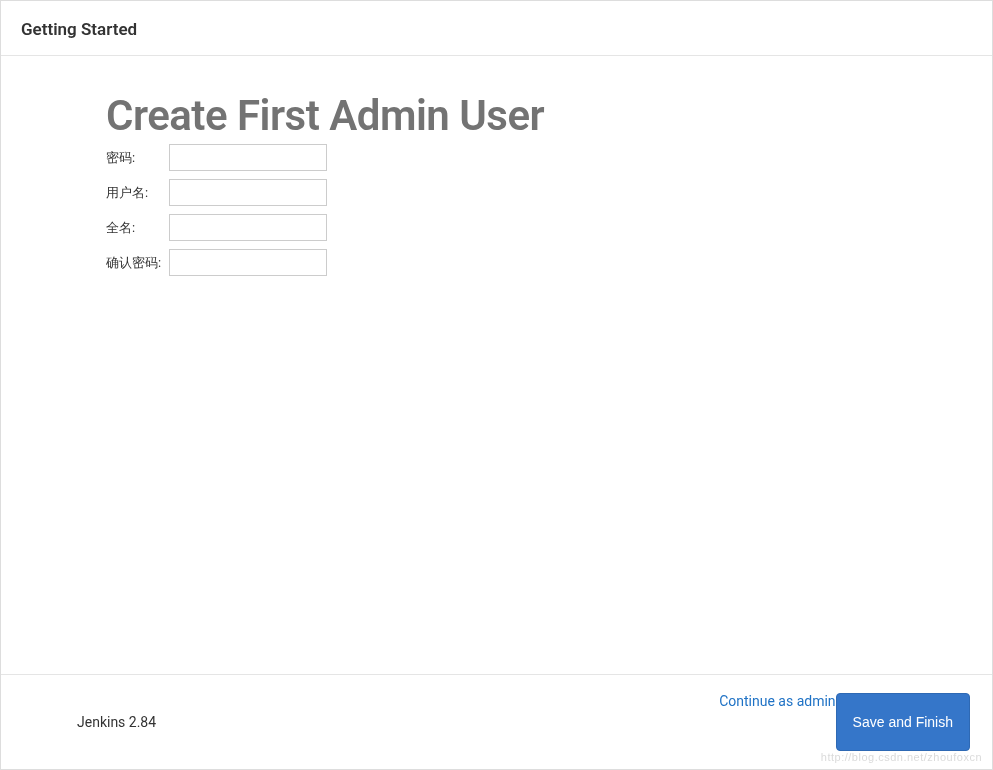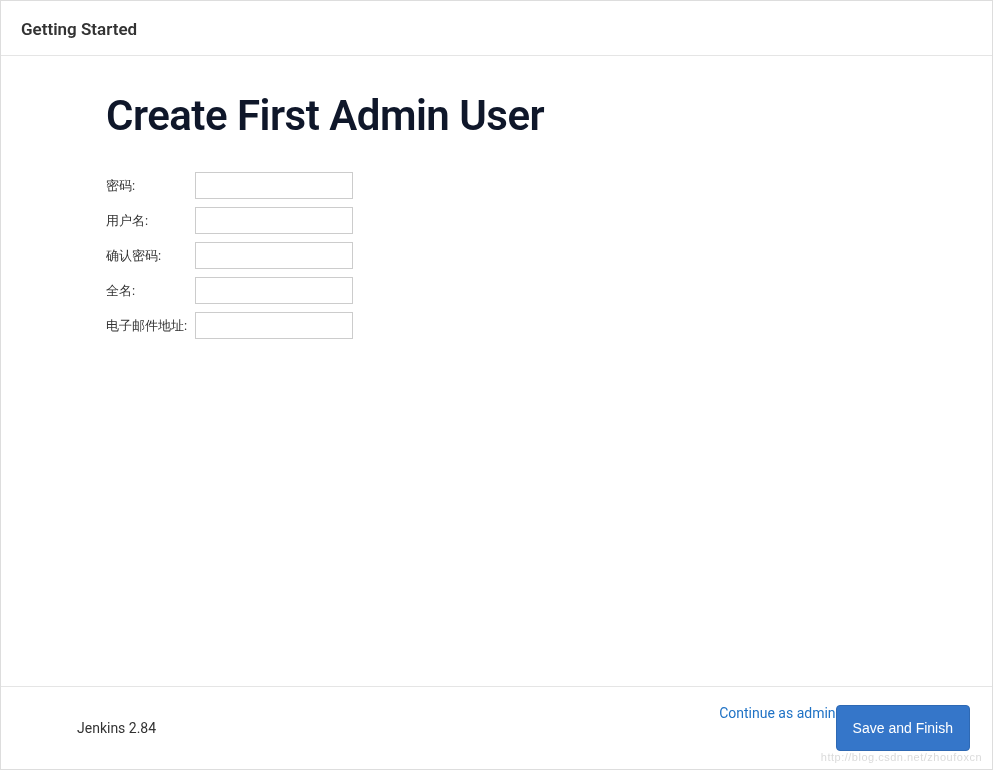--- a/index.html
+++ b/index.html
@@ -24,22 +24,21 @@
       font-size: 17px;
       font-weight: 600;
       color: #333;
     }
     .main-content {
       padding: 35px 105px 0 105px;
     }
     .page-title {
       font-size: 42px;
       font-weight: 600;
-      color: #0f172a;
-      margin-bottom: 28px;
+      color: #737373;
       letter-spacing: -0.5px;
     }
     .form-table {
       border-collapse: collapse;
     }
     .form-row {
     }
     .form-label {
       font-size: 13px;
       color: #333;
@@ -84,21 +83,21 @@
       color: #1f72c5;
       font-size: 14px;
       text-decoration: none;
       cursor: pointer;
     }
     .save-button {
       background: #3576c9;
       color: #fff;
       border: 1px solid #2e69b4;
       border-radius: 4px;
-      padding: 14px 16px;
+      padding: 20px 16px;
       font-size: 14px;
       cursor: pointer;
     }
     .watermark {
       position: absolute;
       bottom: 6px;
       right: 10px;
       font-family: Liberation Sans, sans-serif;
       font-size: 11px;
       color: rgba(150, 150, 150, 0.35);
@@ -124,35 +123,29 @@
         <input type="password" class="form-input" value="" style="">
       </td>
     </tr>
     <tr class="form-row">
       <td class="form-label">用户名:</td>
       <td class="form-input-cell">
         <input type="text" class="form-input" value="" style="">
       </td>
     </tr>
     <tr class="form-row">
-      <td class="form-label">确认密码:</td>
-      <td class="form-input-cell">
-        <input type="password" class="form-input" value="" style="">
-      </td>
-    </tr>
-    <tr class="form-row">
       <td class="form-label">全名:</td>
       <td class="form-input-cell">
         <input type="text" class="form-input" value="" style="">
       </td>
     </tr>
     <tr class="form-row">
-      <td class="form-label">电子邮件地址:</td>
+      <td class="form-label">确认密码:</td>
       <td class="form-input-cell">
-        <input type="text" class="form-input" value="" style="">
+        <input type="password" class="form-input" value="" style="">
       </td>
     </tr>
   </tbody>
     </table>
 </div>
 
 <div class="footer">
   <div class="version-label">Jenkins 2.84</div>
   <div class="footer-actions">
     <a class="continue-link">Continue as admin</a>

